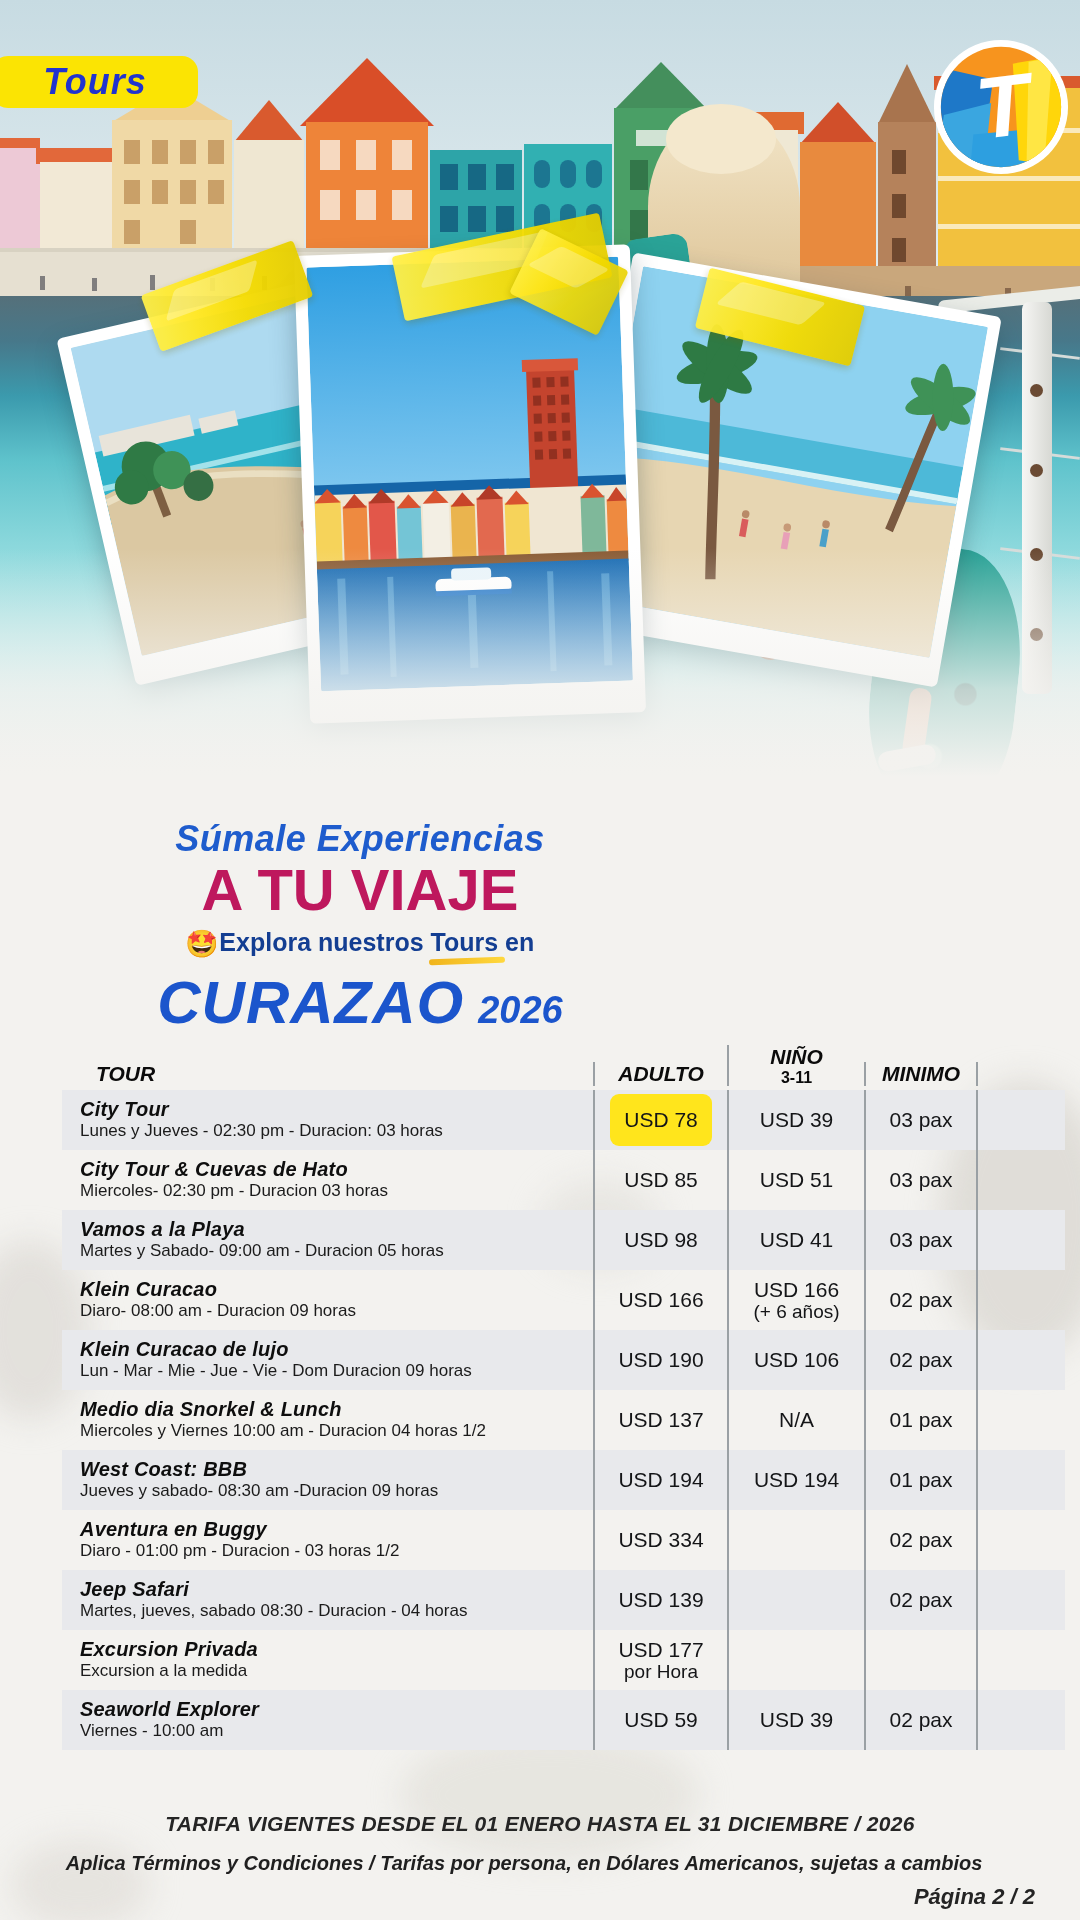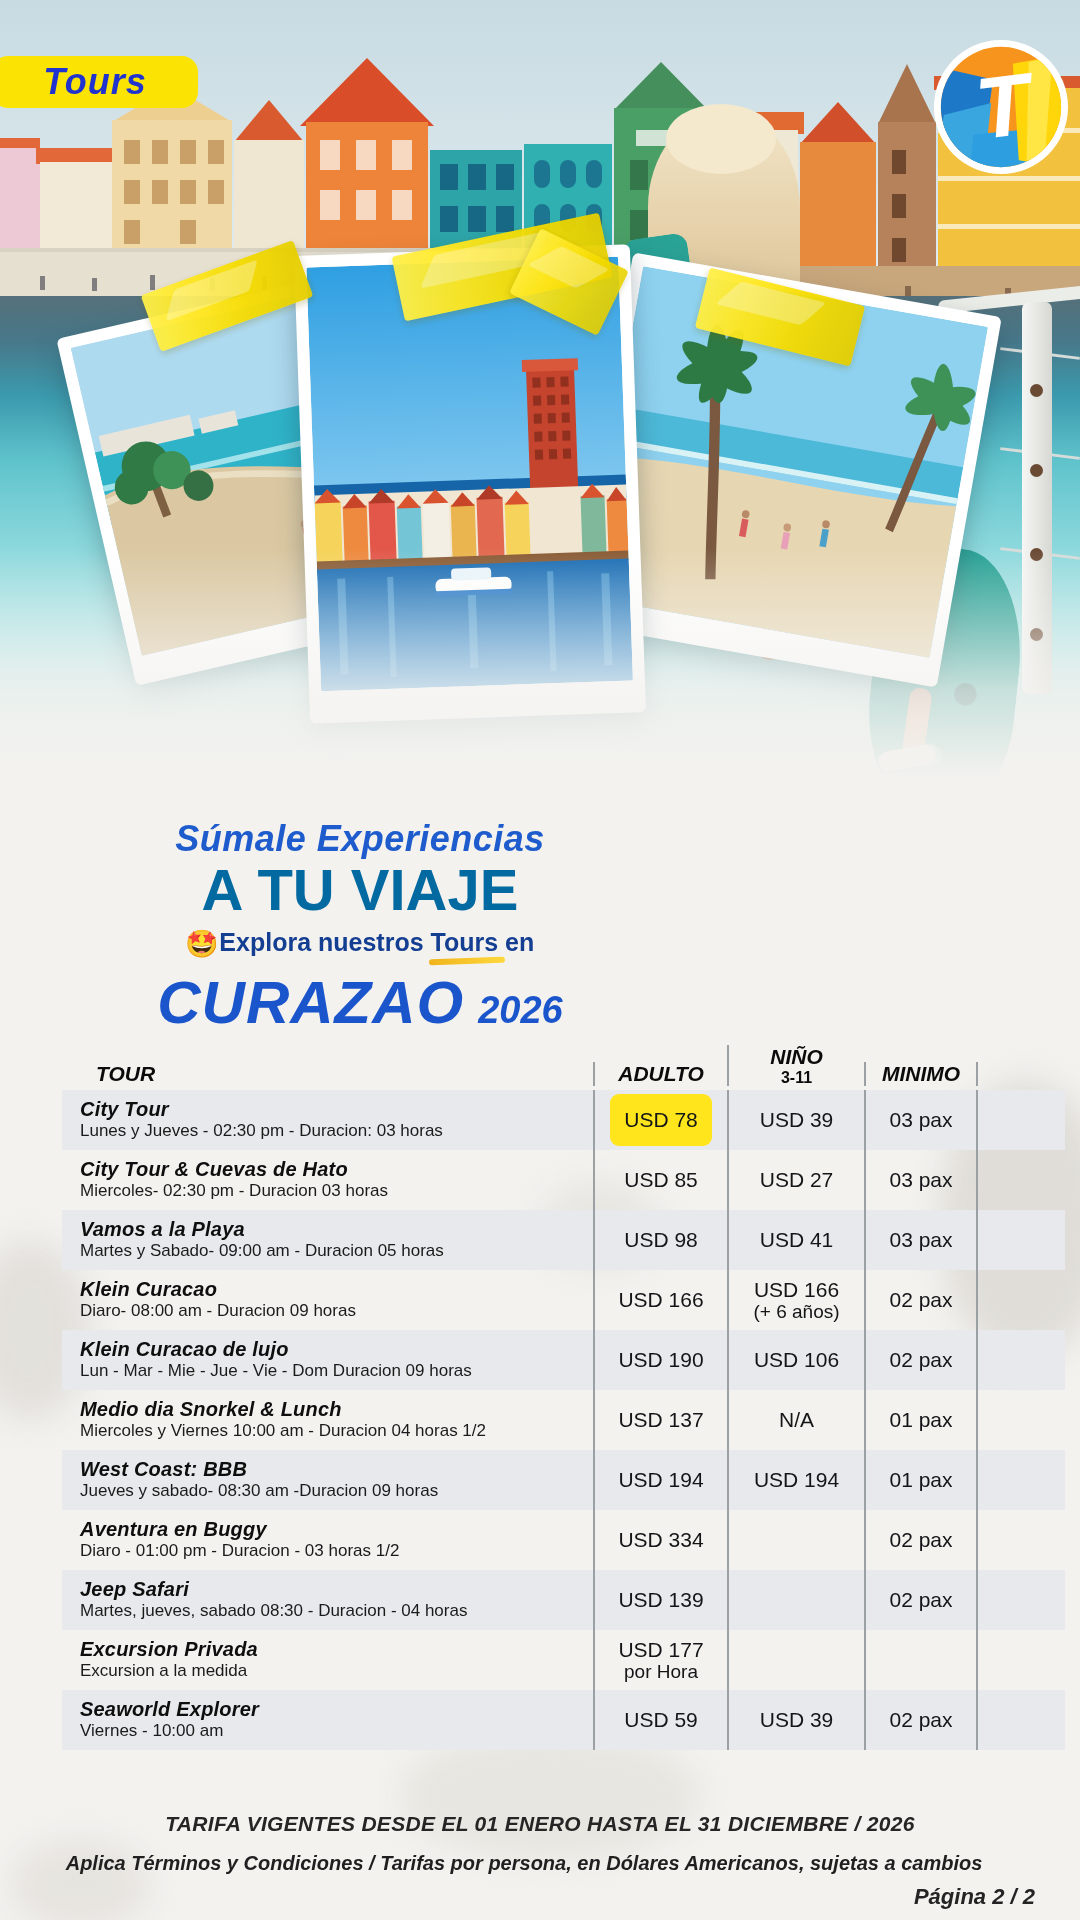--- a/index.html
+++ b/index.html
@@ -79,21 +79,21 @@
 
   
   .tours-badge { position:absolute; left:-8px; top:56px; width:206px; height:52px; z-index:10;
     background:#fbe403; border-radius:16px; display:flex; align-items:center; justify-content:center; }
   .tours-badge span { font-size:36px; font-weight:800; font-style:italic; color:#2133cf; letter-spacing:1px; }
   .logo { position:absolute; left:932px; top:38px; width:138px; height:138px; z-index:10; }
 
   
   .titles { position:absolute; left:55px; top:818px; width:610px; text-align:center; z-index:8; }
   .t1 { font-size:36px; font-style:italic; font-weight:700; color:#1e5ccd; letter-spacing:.5px; }
-  .t2 { font-size:58px; font-weight:900; color:#0369a1; line-height:1.02; letter-spacing:0; }
+  .t2 { font-size:58px; font-weight:900; color:#be185d; line-height:1.02; letter-spacing:0; }
   .t3 { margin-top:9px; font-size:25px; font-weight:800; color:#133e92; }
   .t3 .emoji { font-size:27px; font-style:normal; vertical-align:-2px; }
   .tours-u { position:relative; display:inline-block; }
   .tours-u:after { content:""; position:absolute; left:-2px; right:-6px; bottom:-7px; height:6px;
     background:linear-gradient(90deg,#f0b41c,#ffd83d); border-radius:3px; transform:rotate(-2deg); }
   .t4 { margin-top:8px; }
   .t4 .dest { font-size:60px; font-style:italic; font-weight:800; color:#1b55cc; letter-spacing:1px; }
   .t4 .yr { font-size:38px; font-style:italic; font-weight:700; color:#1b55cc; margin-left:14px; }
 
   
@@ -478,21 +478,21 @@
 
     <div class="trow">
       <div class="c-tour">
           <div class="t-name">City Tour &amp; Cuevas de Hato</div>
           <div class="t-sched">Miercoles- 02:30 pm -   Duracion  03 horas</div>
         </div>
       <div class="c-num vl">
           <span class="price">USD 85</span>
         </div>
       <div class="c-num vl">
-          <span class="price">USD 27</span>
+          <span class="price">USD 51</span>
         </div>
       <div class="c-num vl vr">
           <span class="price">03 pax</span>
         </div>
       <div></div>
     </div>
 
     <div class="trow alt">
       <div class="c-tour">
           <div class="t-name">Vamos a la Playa</div>

